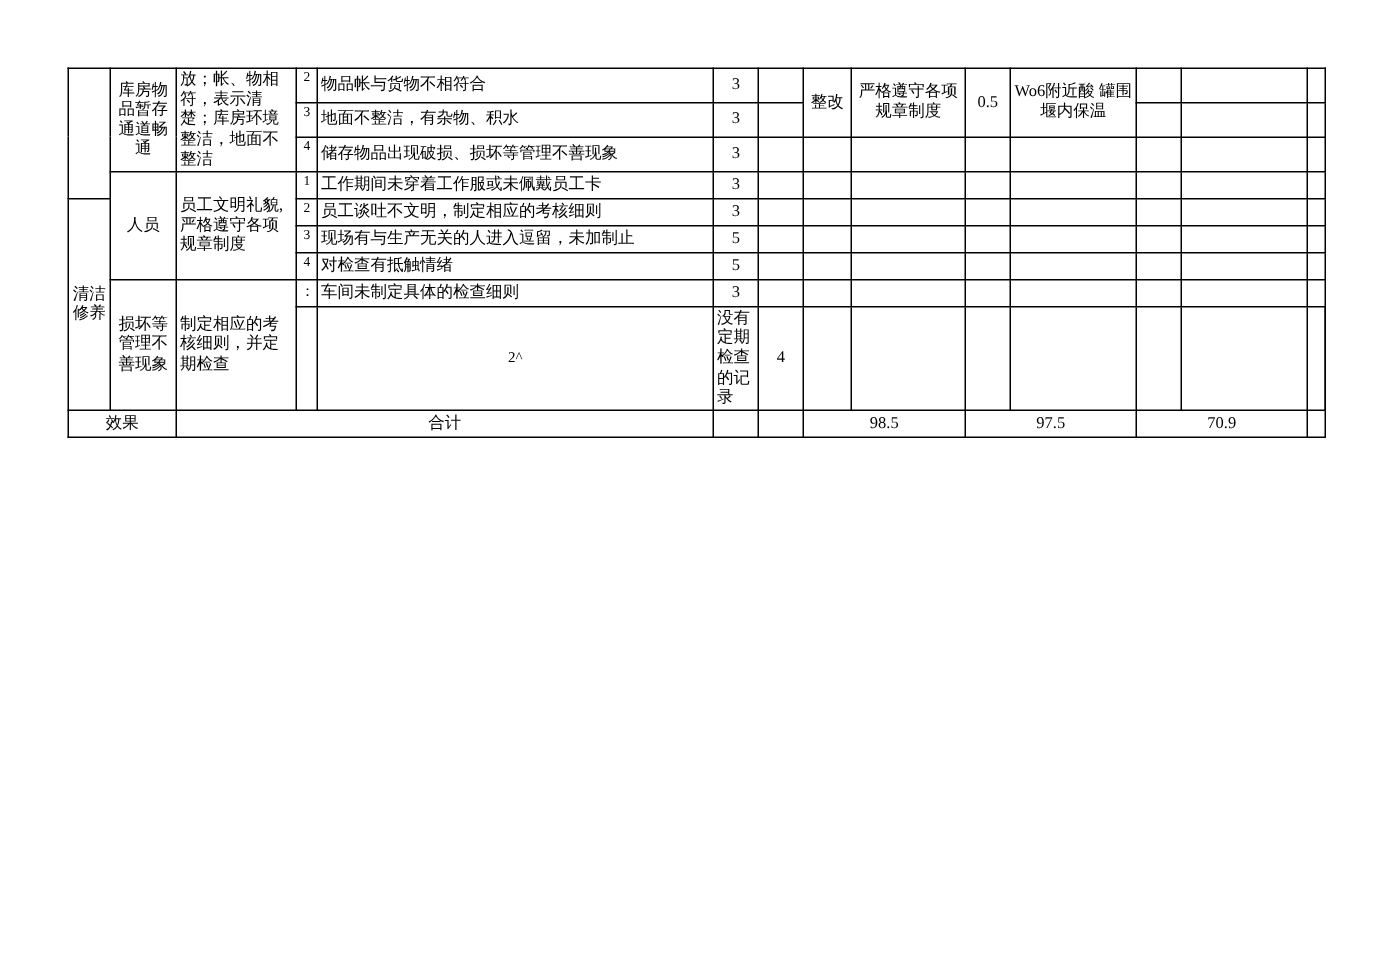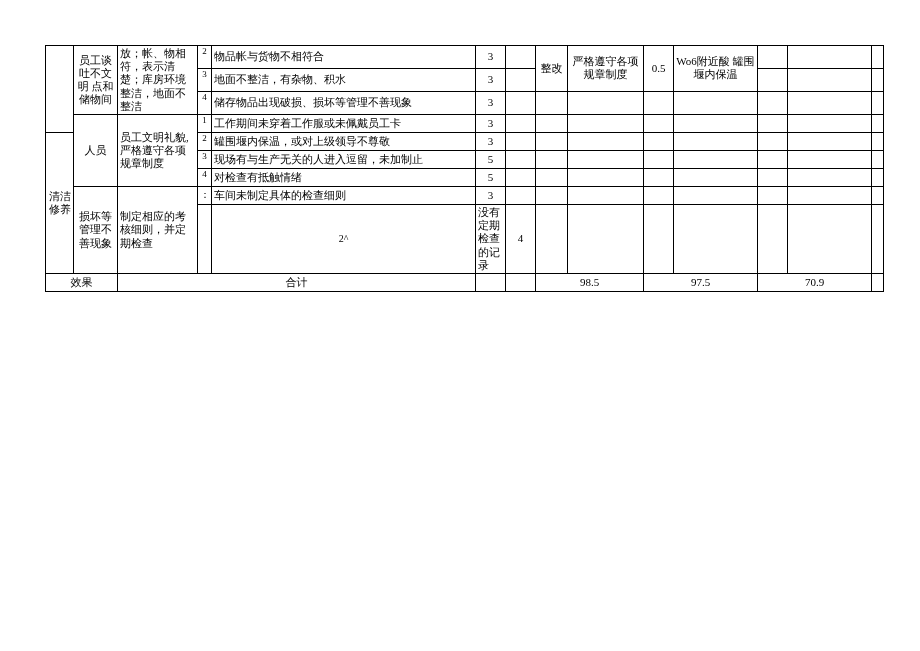--- a/index.html
+++ b/index.html
@@ -1,19 +1,19 @@
 <!DOCTYPE html>
 <html><head>
 <meta charset="utf-8">
 <style>
   html,body{margin:0;padding:0;width:920px;height:651px;background:#fff;font-family:"SimSun","宋体",serif;font-size:11px;color:#000}
   .page{position:absolute;left:45px;top:45px;width:838px}
   table{border-collapse:collapse;table-layout:fixed;width:838px}
   td{border:1px solid #000;padding:1px 2px;vertical-align:middle;line-height:1.2;word-break:break-all;height:18px;box-sizing:border-box}
-  .vcell{width:28px;text-align:right;font-size:11px}
+  .vcell{width:28px;text-align:center;font-size:11px}
   .ccell{text-align:center}
   .idx{width:14px;text-align:center;font-size:10px;line-height:1}
   .sup{vertical-align:top;font-size:9px}
 </style>
 </head>
 <body>
 
 <div class="page">
 <table>
 <colgroup>
@@ -29,21 +29,21 @@
         <col style="width:30px">
         <col style="width:84px">
         <col style="width:30px">
 <col style="width:84px">
         <col style="width:12px">
 </colgroup>
 
 <tbody>
         <tr>
   <td rowspan="4" class="vcell"></td>
-  <td rowspan="3" class="ccell">员工谈吐不文明 点和储物间</td>
+  <td rowspan="3" class="ccell">库房物品暂存 通道畅通</td>
   <td rowspan="3">放；帐、物相符，表示清楚；库房环境整洁，地面不整洁</td>
   <td class="idx sup">2</td>
   <td>物品帐与货物不相符合</td>
   <td class="ccell">3</td>
   <td></td>
   <td rowspan="2" class="ccell">整改</td>
   <td rowspan="2" class="ccell">严格遵守各项规章制度</td>
   <td rowspan="2" class="ccell">0.5</td>
   <td rowspan="2" class="ccell">Wo6附近酸 罐围堰内保温</td>
   <td></td>
@@ -87,21 +87,21 @@
   <td></td>
   <td></td>
   <td></td>
   <td></td>
   <td></td>
 </tr>
 
 <tr>
   <td rowspan="5" class="vcell">清洁修养</td>
   <td class="idx sup">2</td>
-  <td>罐围堰内保温，或对上级领导不尊敬</td>
+  <td>员工谈吐不文明，制定相应的考核细则</td>
   <td class="ccell">3</td>
   <td></td>
   <td></td>
   <td></td>
   <td></td>
   <td></td>
   <td></td>
   <td></td>
   <td></td>
 </tr>

